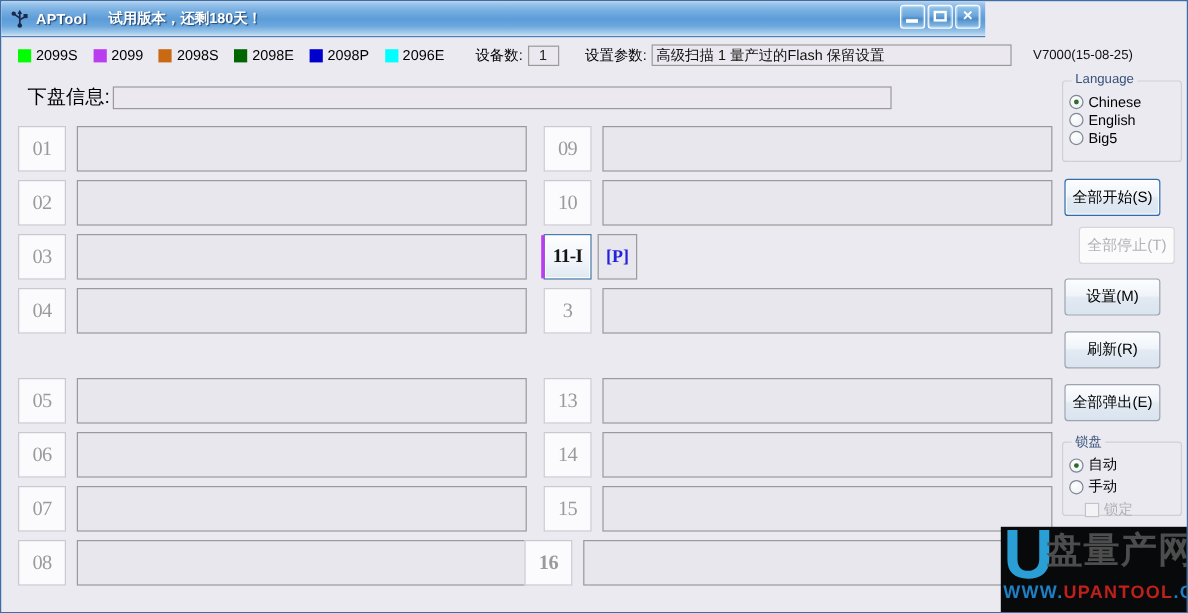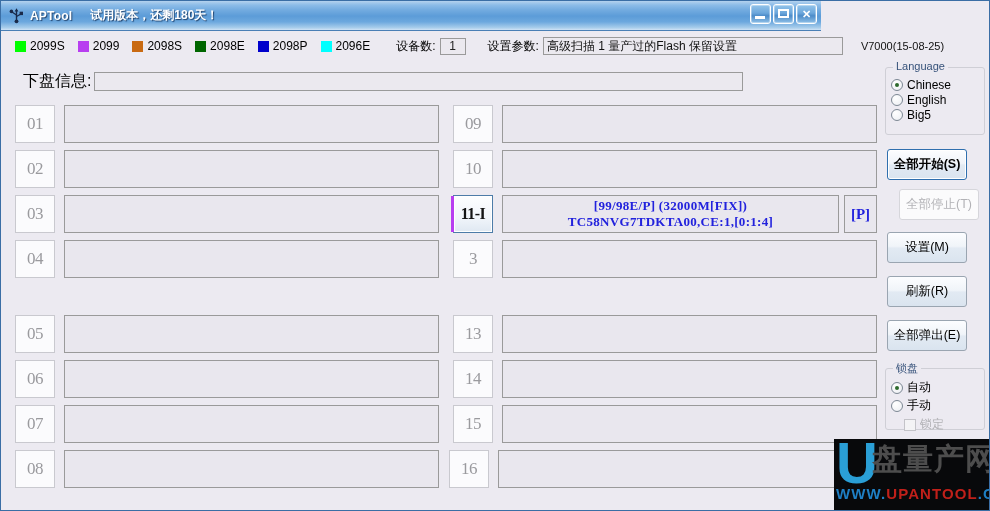--- a/index.html
+++ b/index.html
@@ -479,46 +479,40 @@
   <div class="port-row" style="left:452px; top:149px; width:424px;">
     <div class="port-num">10</div>
     <div class="port-body"></div>
   </div>
 
   <div class="port-row" style="left:452px; top:194px; width:424px;">
     <div class="port-num active">
       <span class="stripe" style="background:#b83ef0"></span>
       <span>11-I</span>
     </div>
-    <div class="port-body">
-      <div class="lines">
-        <div class="l1">[99/98E/P]  (32000M[FIX])</div>
-        <div class="l2">TC58NVG7TDKTA00,CE:1,[0:1:4]</div>
-      </div>
-    </div>
     <div class="port-badge">[P]</div>
   </div>
 
   <div class="port-row" style="left:452px; top:239px; width:424px;">
     <div class="port-num">3</div>
     <div class="port-body"></div>
   </div>
   <div class="port-row" style="left:452px; top:314px; width:424px;">
     <div class="port-num">13</div>
     <div class="port-body"></div>
   </div>
   <div class="port-row" style="left:452px; top:359px; width:424px;">
     <div class="port-num">14</div>
     <div class="port-body"></div>
   </div>
   <div class="port-row" style="left:452px; top:404px; width:424px;">
     <div class="port-num">15</div>
     <div class="port-body"></div>
   </div>
-  <div class="port-row" style="left:448px; top:449px; width:424px;">
+  <div class="port-row" style="left:436px; top:449px; width:424px;font-weight:bold;">
     <div class="port-num">16</div>
     <div class="port-body"></div>
   </div>
 
   <div id="sidepanel">
 
     <div class="grp" style="height:68px; padding-top:9px;">
       <span class="grp-title">Language</span>
       <div class="radio-line">
         <span class="radio on"></span>
@@ -527,21 +521,21 @@
       <div class="radio-line">
         <span class="radio"></span>
         <span>English</span>
       </div>
       <div class="radio-line">
         <span class="radio"></span>
         <span>Big5</span>
       </div>
     </div>
 
-    <div class="sbtn focus" style="margin-top:14px; margin-left:2px;font-weight:bold;">全部开始(S)</div>
+    <div class="sbtn focus" style="margin-top:14px; margin-left:2px;">全部开始(S)</div>
     <div class="sbtn disabled" style="margin-left:14px;">全部停止(T)</div>
     <div class="sbtn" style="margin-top:12px; margin-left:2px;">设置(M)</div>
     <div class="sbtn" style="margin-top:13px; margin-left:2px;">刷新(R)</div>
     <div class="sbtn" style="margin-top:13px; margin-left:2px;">全部弹出(E)</div>
 
     <div class="grp" style="margin-top:17px; height:62px; padding-top:9px;">
       <span class="grp-title">锁盘</span>
       <div class="radio-line">
         <span class="radio on"></span>
         <span>自动</span>

